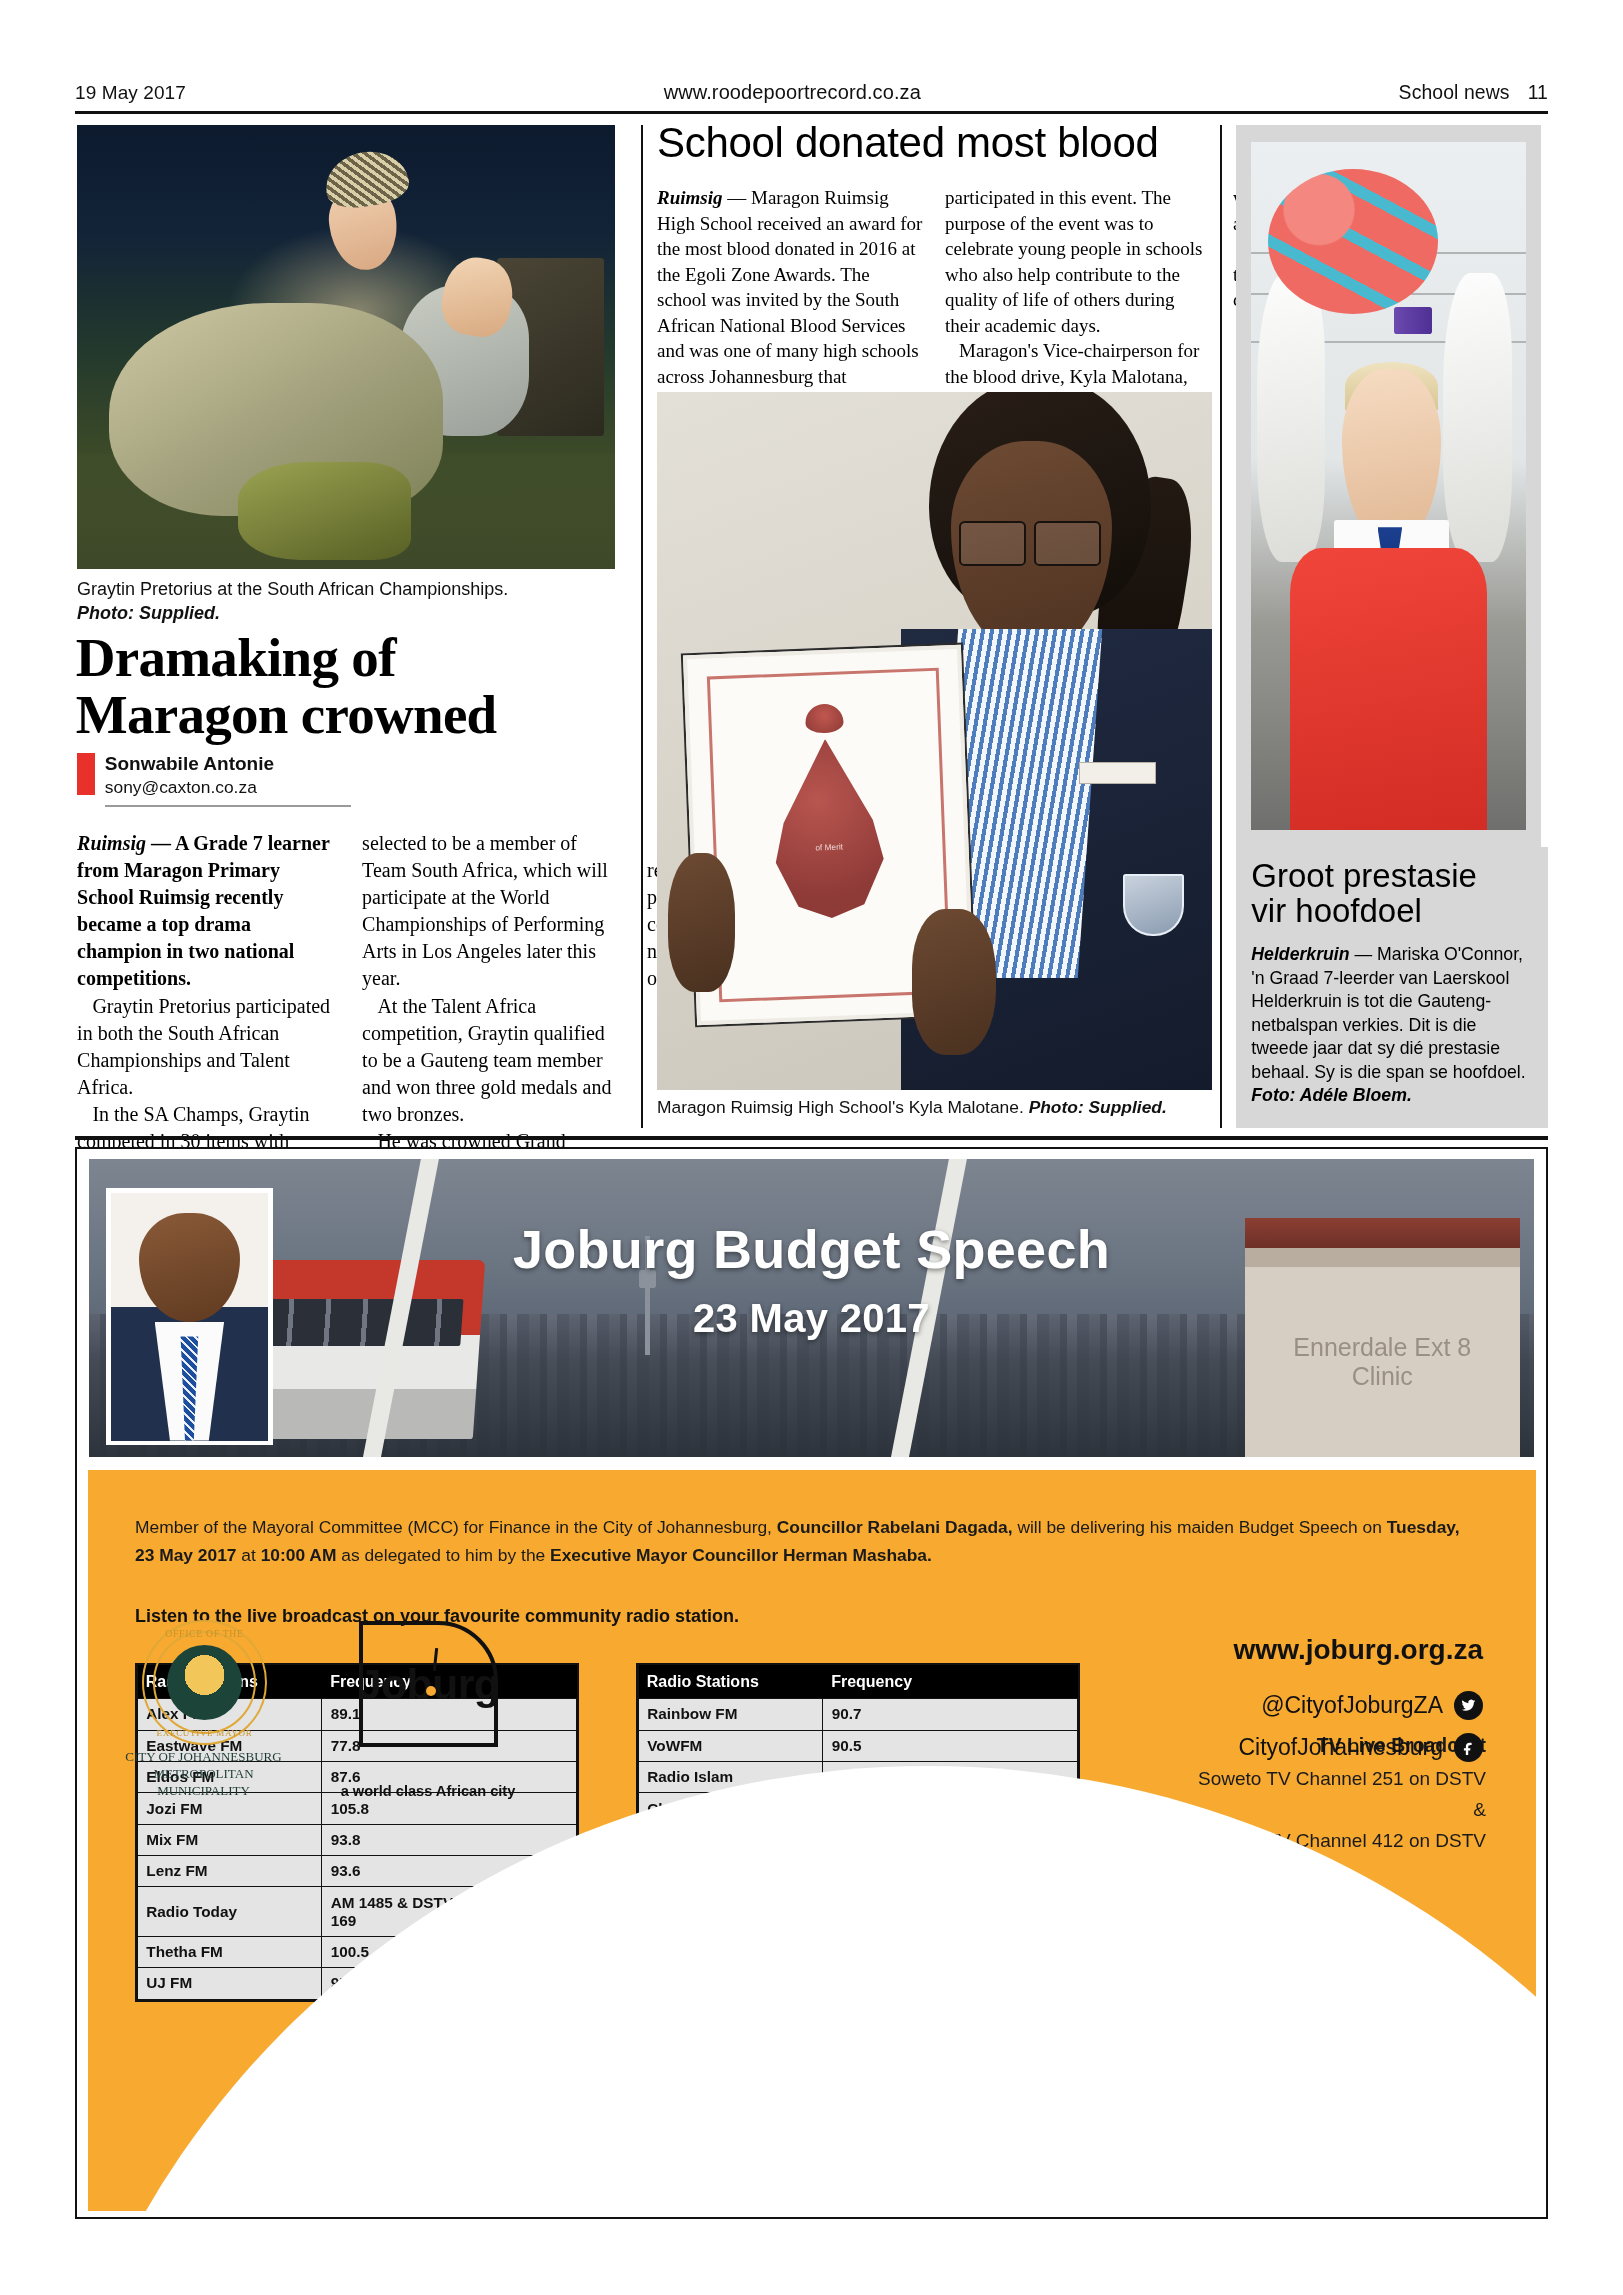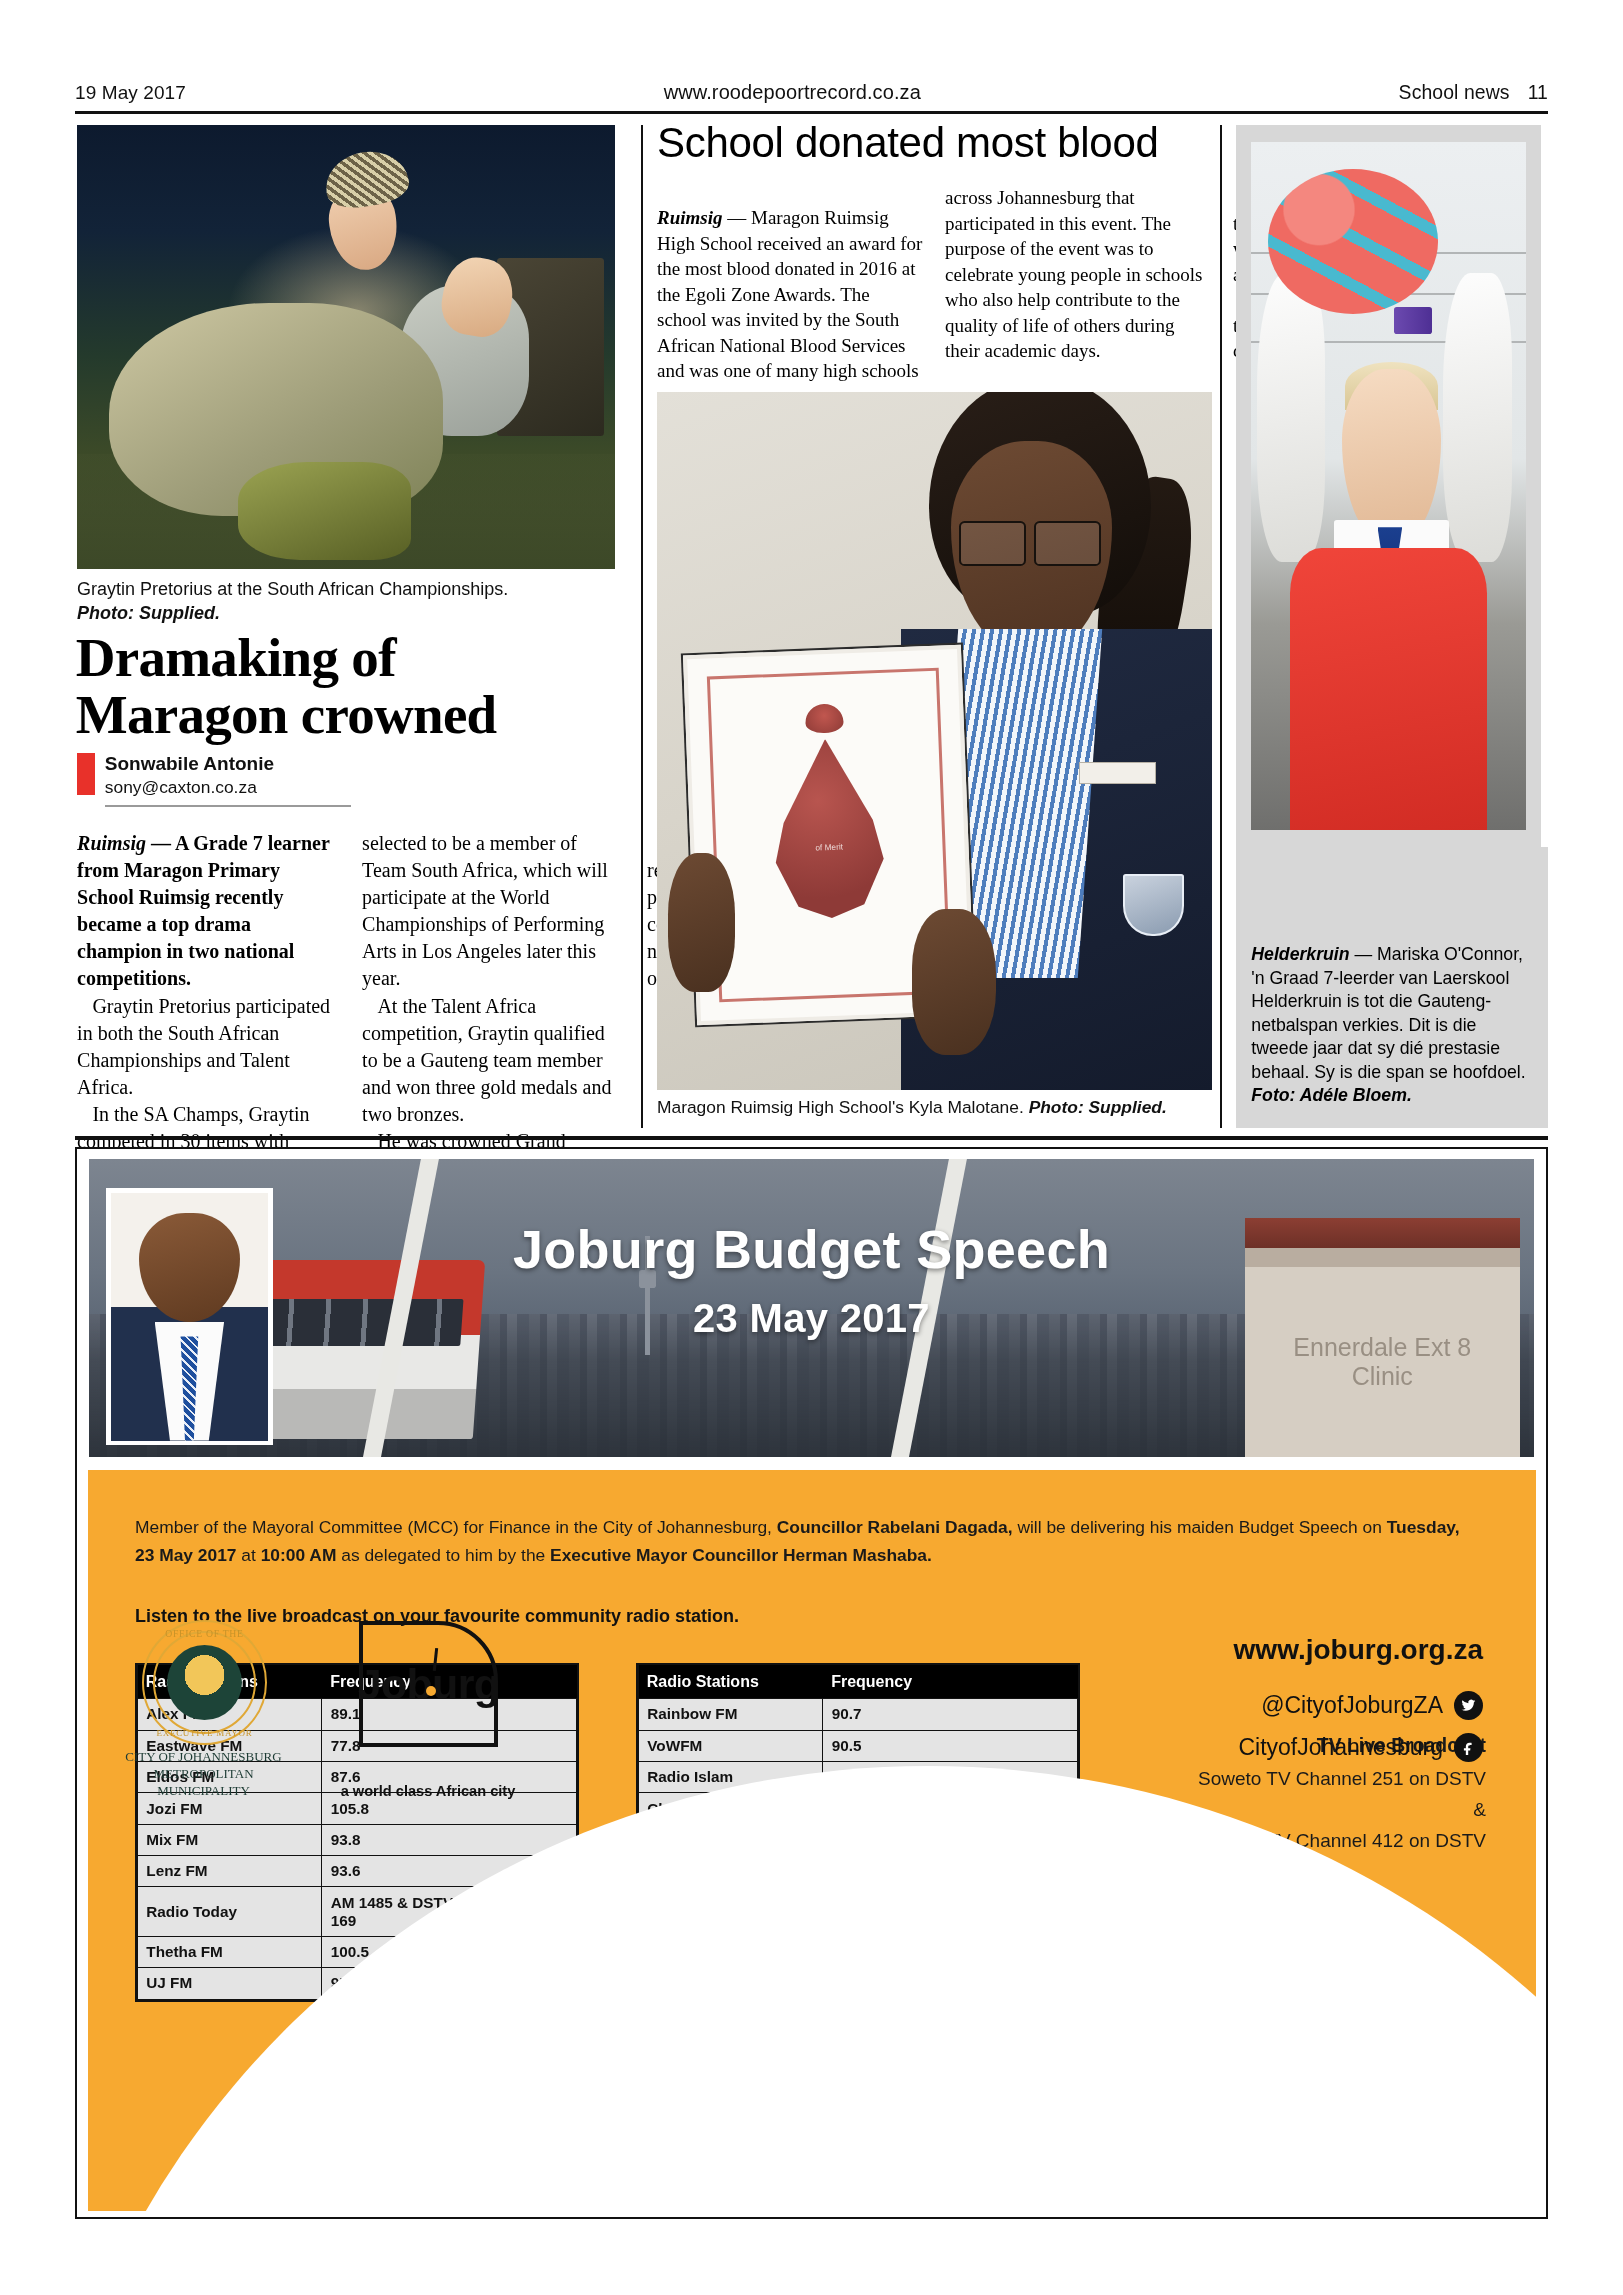--- a/index.html
+++ b/index.html
@@ -114,21 +114,21 @@
   .hd-blood {
     position: absolute; left: 582px; top: -4.2px; width: 555px;
     font-size: 42px; line-height: 1.07; color: #000; letter-spacing: -0.3px;
   }
   .blood-cols {
     position: absolute; left: 582px; top: 60px; width: 555px; height: 208px;
     font-family: "Liberation Serif", serif; font-size: 19px; line-height: 1.345;
     color: #000; column-count: 2; column-gap: 21px; column-fill: auto;
   }
   .blood-cols p { margin: 0; text-indent: 14px; }
-  .blood-cols p.lead { text-indent: 0; margin-top: 20px; }
+  .blood-cols p.lead { text-indent: 0; }
   .blood-cols p.lead em { font-style: italic; font-weight: bold; }
 
   
   .photo-cert {
     position: absolute; left: 582px; top: 267px; width: 555px; height: 698px;
     background: linear-gradient(160deg,#e3e0d8 0%, #d8d4ca 48%, #c9c5ba 100%);
     overflow: hidden;
   }
   .pc-hair {
     position: absolute; left: 49%; top: -2%; width: 40%; height: 34%;
@@ -559,20 +559,24 @@
           <div class="pn-arm-r"></div>
           <div class="pn-ball"></div>
           <div class="pn-wristband"></div>
           <div class="pn-hairband"></div>
           <div class="pn-head"></div>
           <div class="pn-collar"></div>
           <div class="pn-tie"></div>
           <div class="pn-top"></div>
         </div>
       </div>
+      <div class="rail-hd">
+        <div>Groot prestasie</div>
+        <div>vir hoofdoel</div>
+      </div>
       <div class="rail-body">
         <b>Helderkruin</b><span> — Mariska O'Connor, 'n Graad 7-leerder van Laerskool Helderkruin is tot die Gauteng-netbalspan verkies. Dit is die tweede jaar dat sy dié prestasie behaal. Sy is die span se hoofdoel. </span><span class="credit">Foto: Adéle Bloem.</span>
       </div>
     </div>
   </div>
 
   <div class="bottom-rule-1"></div>
 
   <div class="advert">
 

